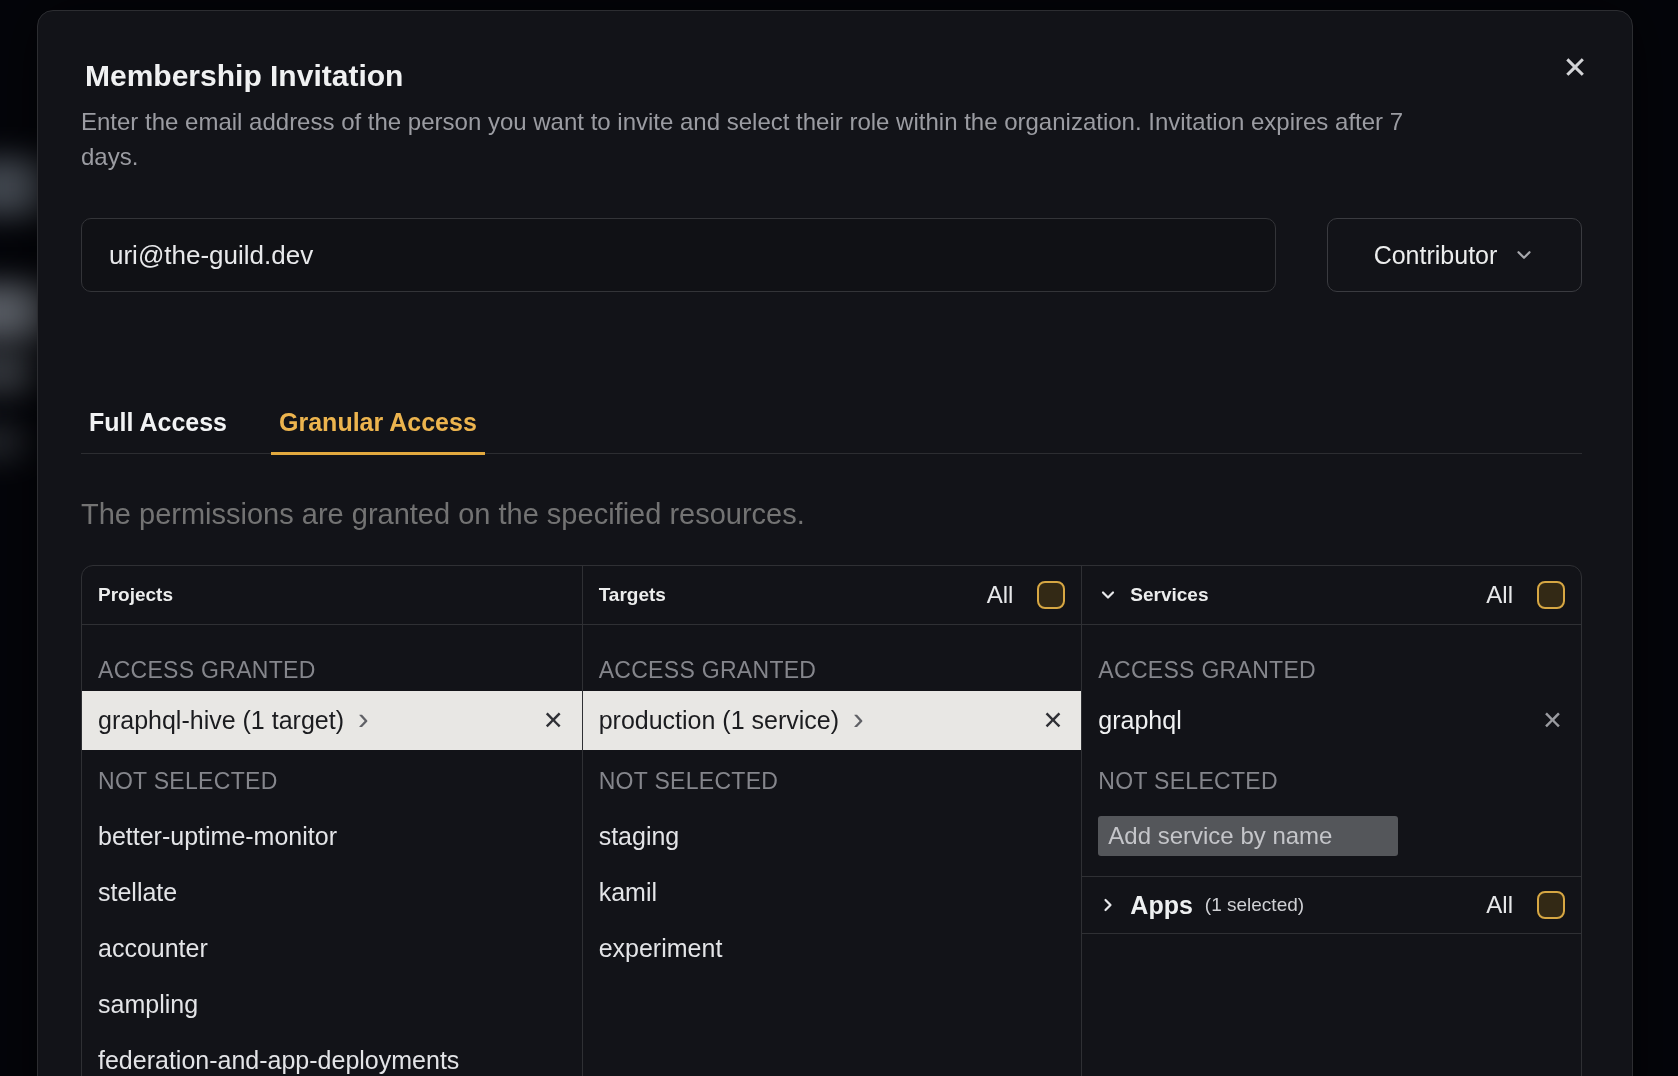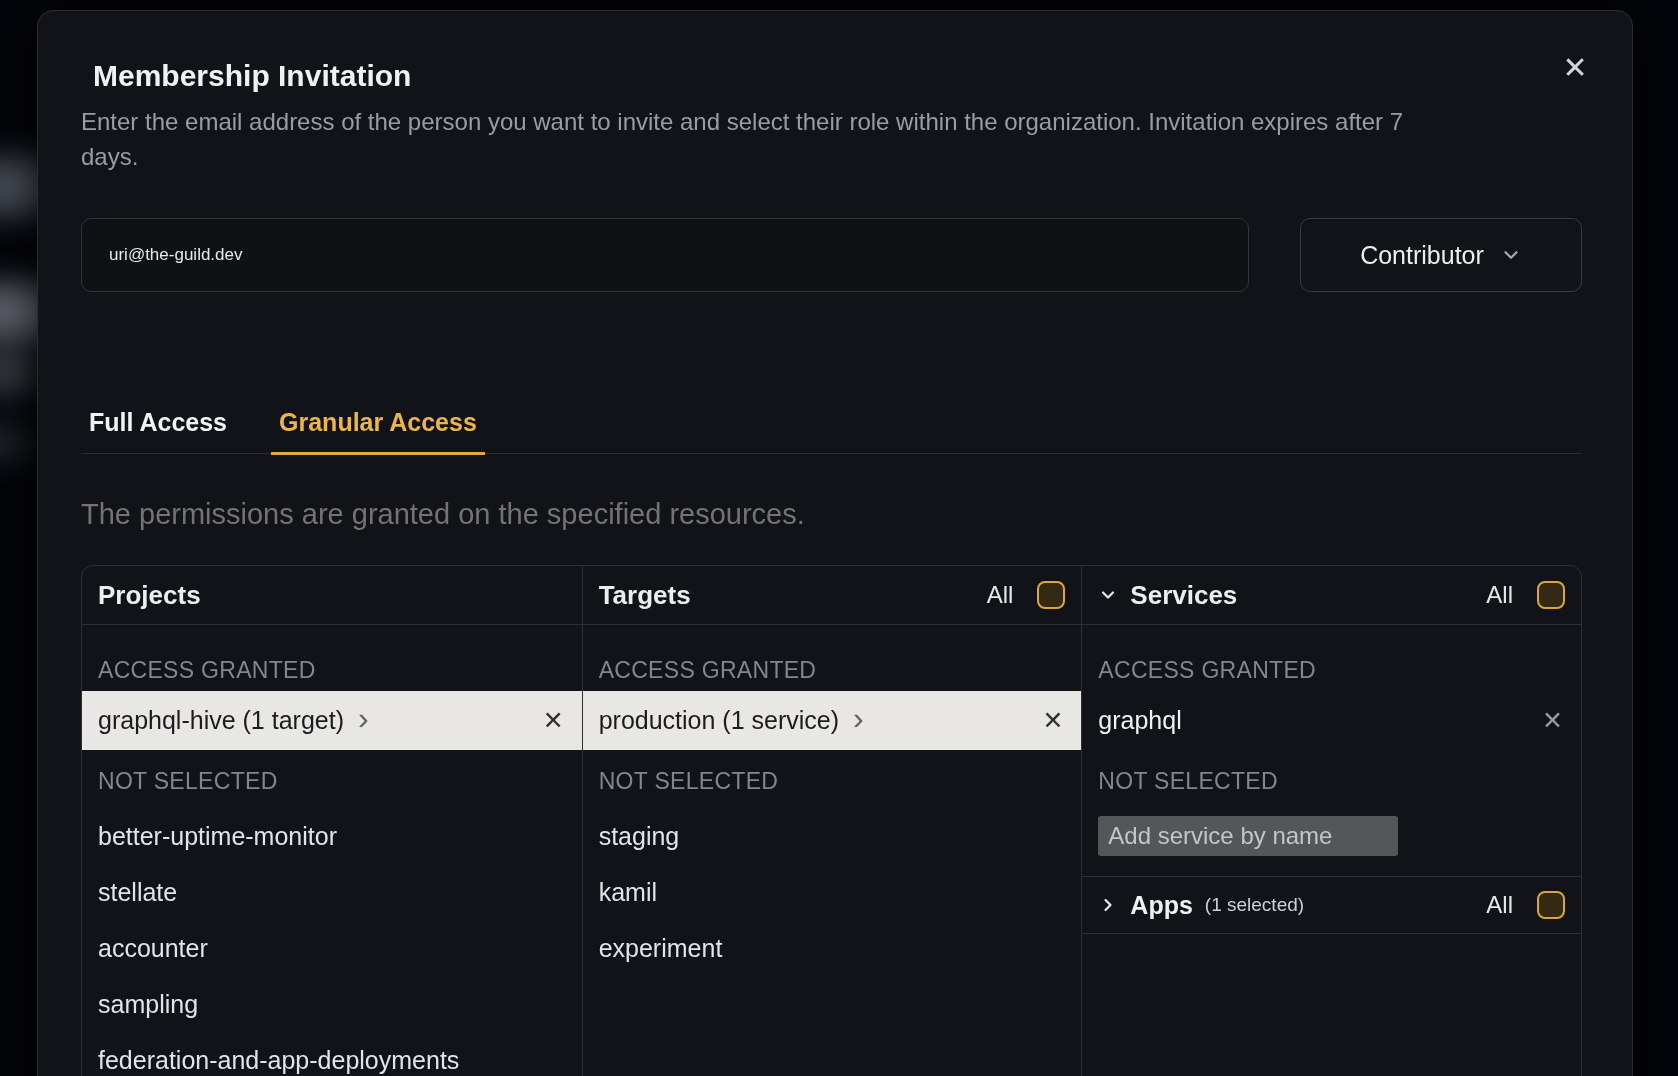--- a/index.html
+++ b/index.html
@@ -21,32 +21,32 @@
     box-sizing:border-box; background:#121318;
     border:1px solid #2c2d31; border-radius:16px;
     padding:0 50px 0 43px;
     box-shadow:0 0 60px rgba(0,0,0,.65);
   }
   .close-btn {
     position:absolute; top:40px; right:40px; width:34px; height:34px;
     display:flex; align-items:center; justify-content:center;
     font-size:30px; color:#d3d4d7; cursor:pointer; line-height:1;
   }
-  .title { margin:48px 12px 0; font-size:30px; font-weight:700; color:#f0f1f2; }
+  .title { margin:48px 4px 0; font-size:30px; font-weight:700; color:#f0f1f2; }
   .desc { margin-top:11px; font-size:24px; line-height:35px; color:#9b9ca2; }
 
   .row-inputs { margin-top:44px; display:flex; gap:51px; }
   .email-input {
     flex:1; height:74px; box-sizing:border-box;
     background:#101115; border:1px solid #333438; border-radius:10px;
-    padding:8px 27px; font-size:17px; color:#e8e9eb; outline:none;
+    padding:8px 27px; font-size:26px; color:#e8e9eb; outline:none;
     font-family:inherit;
   }
   .role-select {
-    width:282px; height:74px; box-sizing:border-box;
+    width:255px; height:74px; box-sizing:border-box;
     border:1px solid #3a3b40; border-radius:10px; background:transparent;
     display:flex; align-items:center; justify-content:center; gap:16px;
     font-size:25px; color:#eceded; cursor:pointer;
   }
 
   .tabs { margin-top:116px; display:flex; gap:36px; border-bottom:1px solid #2c2d31; }
   .tab { padding:0 8px 15px; font-size:25px; font-weight:700; color:#f2f3f4; cursor:pointer; }
   .tab.active { color:#ecb44e; border-bottom:3px solid #e2a93f; margin-bottom:-2px; }
 
   .note { margin-top:44px; font-size:29px; color:#737373; }
@@ -55,21 +55,21 @@
     margin-top:34px; height:560px;
     display:grid; grid-template-columns:1fr 1fr 1fr;
     border:1px solid #2f3034; border-radius:12px;
   }
   .col { min-width:0; }
   .col + .col { border-left:1px solid #2f3034; }
   .col-header {
     height:58px; display:flex; align-items:center; gap:12px;
     padding:0 16px; border-bottom:1px solid #2f3034;
   }
-  .col-title { font-size:26px; font-weight:700; color:#eceded; }
+  .col-title { font-size:19px; font-weight:700; color:#eceded; }
   .spacer { flex:1; }
   .all-label { font-size:24px; color:#e6e7e9; margin-right:12px; }
   .checkbox {
     width:28px; height:28px; box-sizing:border-box; cursor:pointer;
     border:2px solid #d7a743; border-radius:8px; background:#332915;
   }
   .section-label {
     margin:24px 16px 0; height:42px; display:flex; align-items:center;
     font-size:23px; color:#85868c; letter-spacing:.3px;
   }

